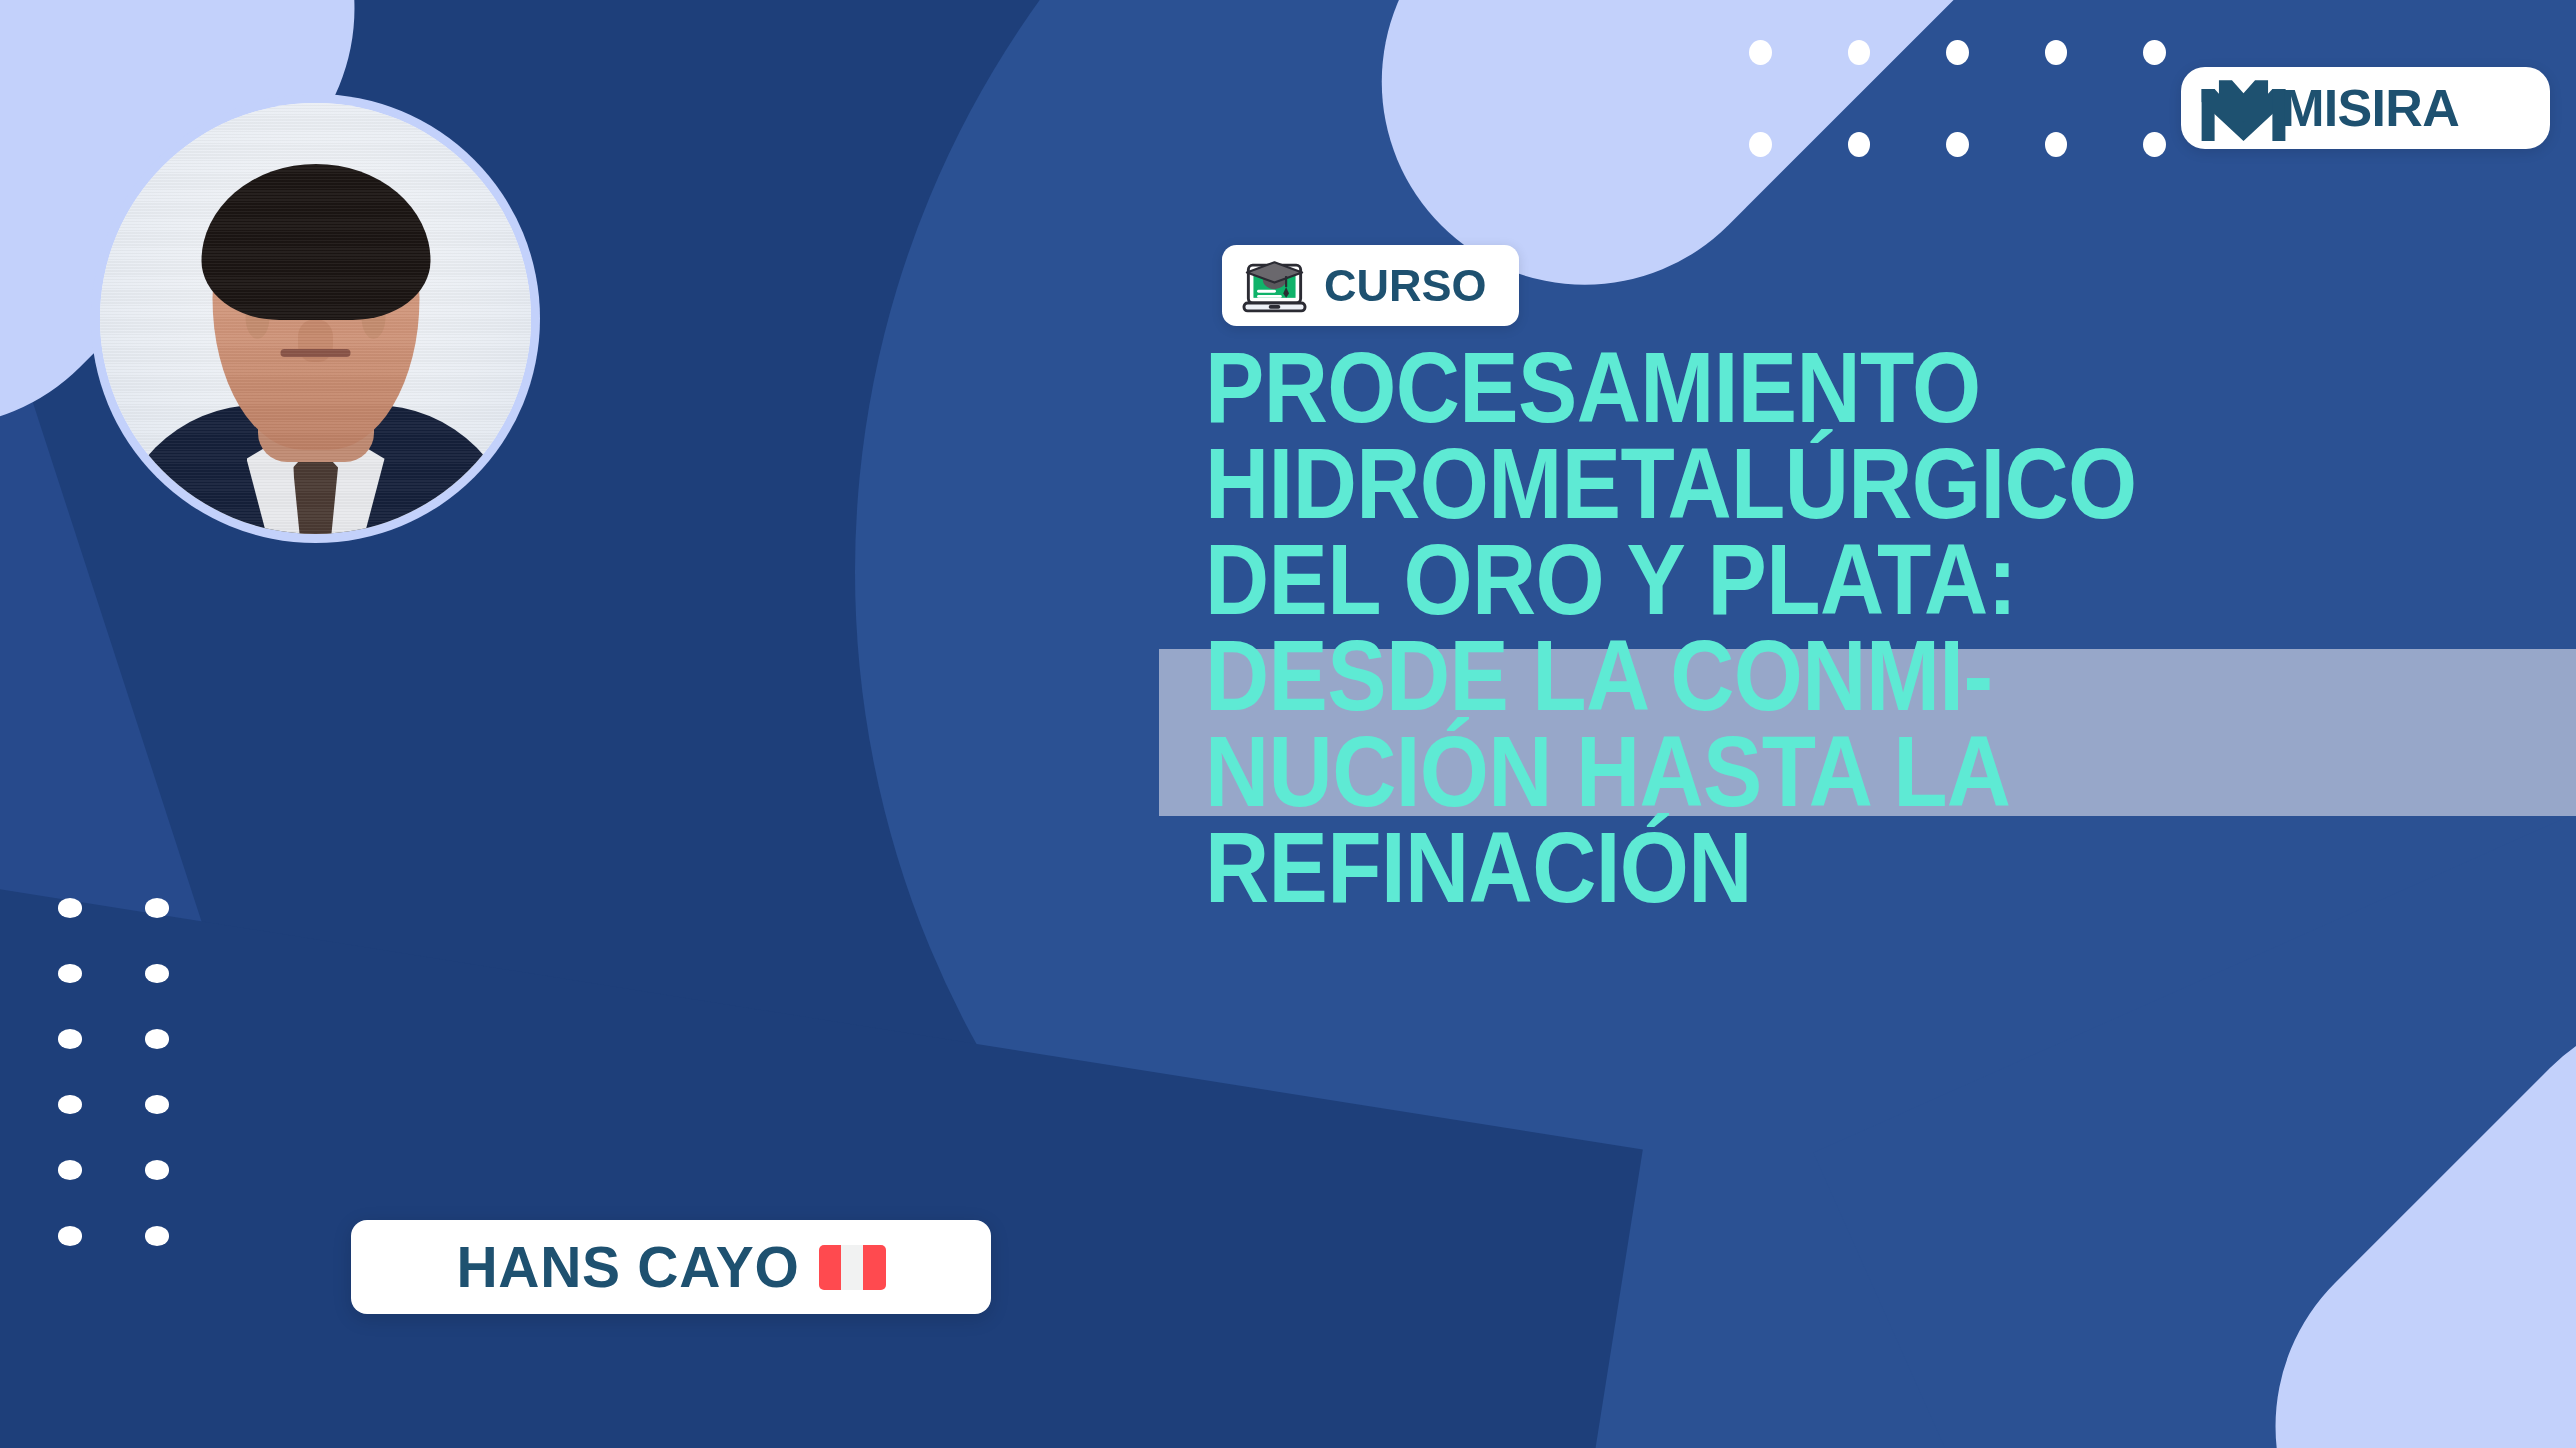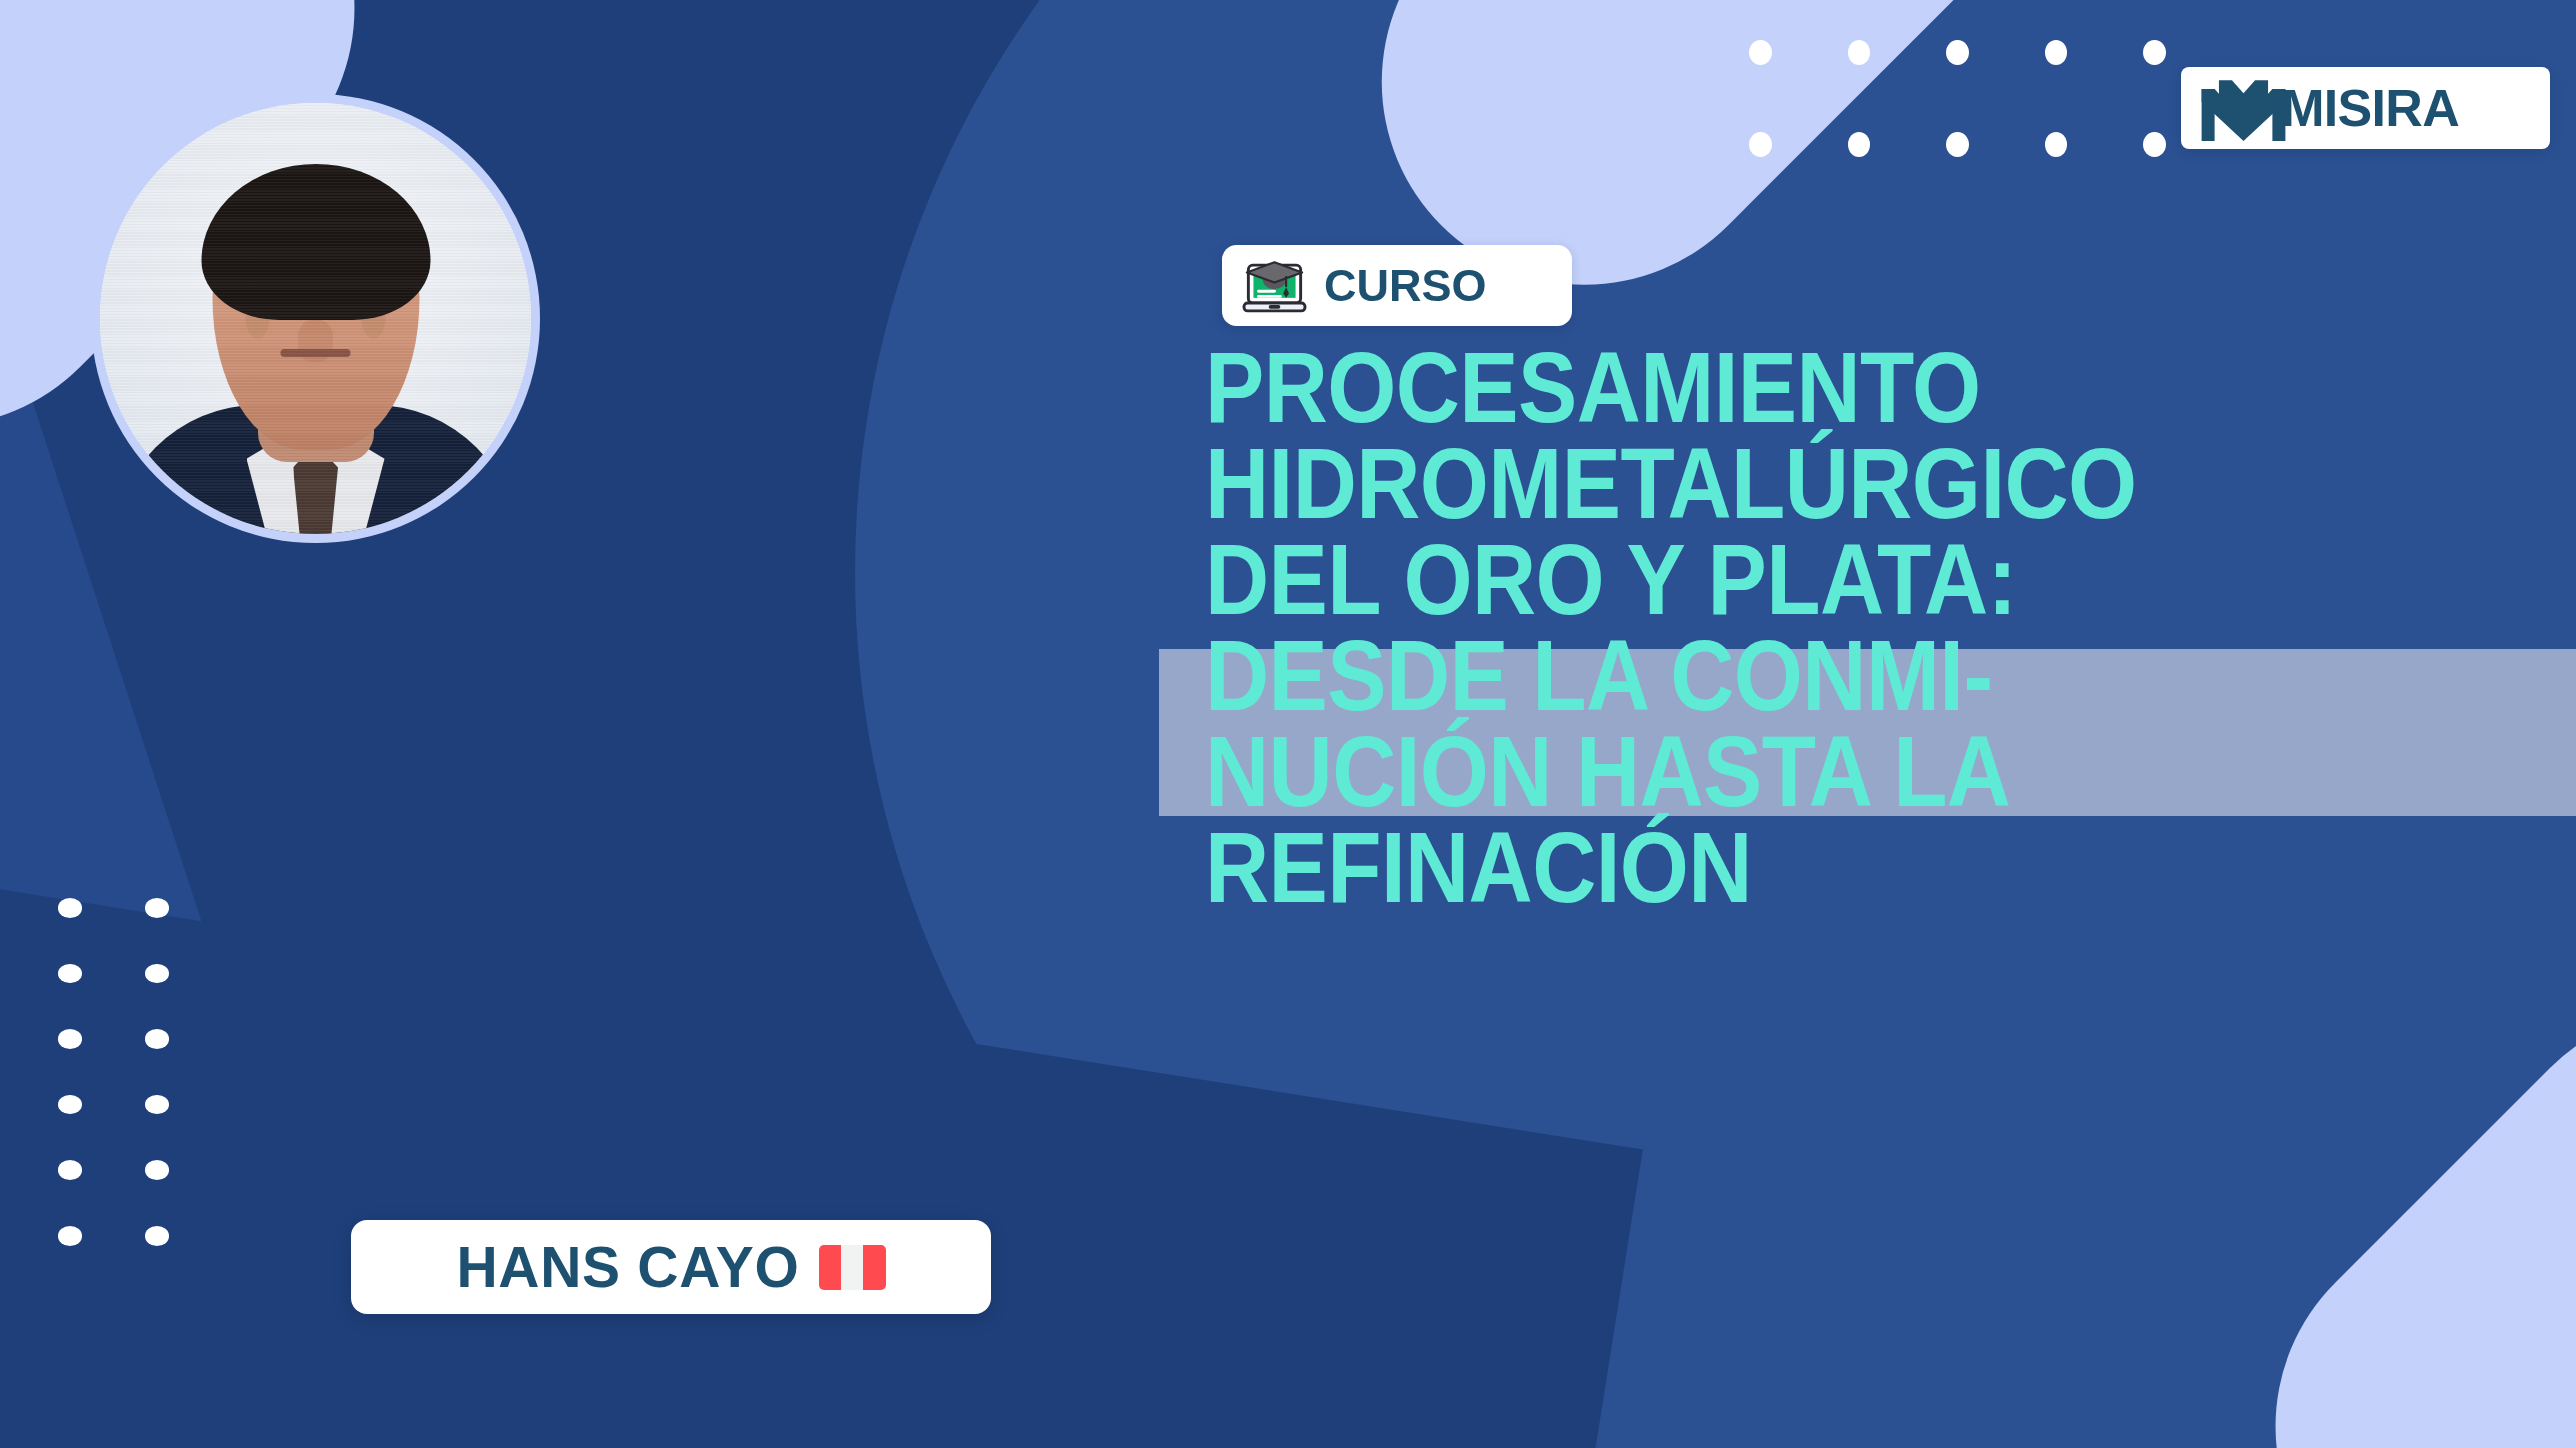--- a/index.html
+++ b/index.html
@@ -131,33 +131,33 @@
     width:67px;height:45px;border-radius:5px;overflow:hidden;display:flex;
   }
   .flag-pe i{display:block;height:100%;}
   .flag-pe .r1{width:33.4%;background:#ff4a4f;}
   .flag-pe .w{width:33.2%;background:#f1f2f2;}
   .flag-pe .r2{width:33.4%;background:#ff4a4f;}
 
   
   .logo-badge{
     position:absolute;left:2181px;top:67px;width:369px;height:82px;
-    background:#ffffff;border-radius:8px;
+    background:#ffffff;border-radius:24px;
     display:flex;align-items:center;gap:7.2px;padding:0 16px 0 19px;
     box-shadow:0 2.9px 13px rgba(0,0,0,.12);
   }
   .logo-mark{width:87px;height:65px;flex:0 0 auto;}
   .logo-text{
     color:#1e5170;font-size:52px;font-weight:bold;letter-spacing:-0.7px;
     line-height:1;white-space:nowrap;margin-left:-13px;
   }
 
   
   .curso-badge{
-    position:absolute;left:1222px;top:245px;width:350px;height:81px;
+    position:absolute;left:1222px;top:245px;width:297px;height:81px;
     background:#ffffff;border-radius:14.5px;
     display:flex;align-items:center;gap:16px;padding-left:19px;
     box-shadow:0 2.9px 11.6px rgba(0,0,0,.12);
   }
   .curso-icon{width:67px;height:61px;flex:0 0 auto;}
   .curso-label{
     color:#1e5170;font-size:45px;font-weight:bold;letter-spacing:0px;line-height:1;
   }
 
   

